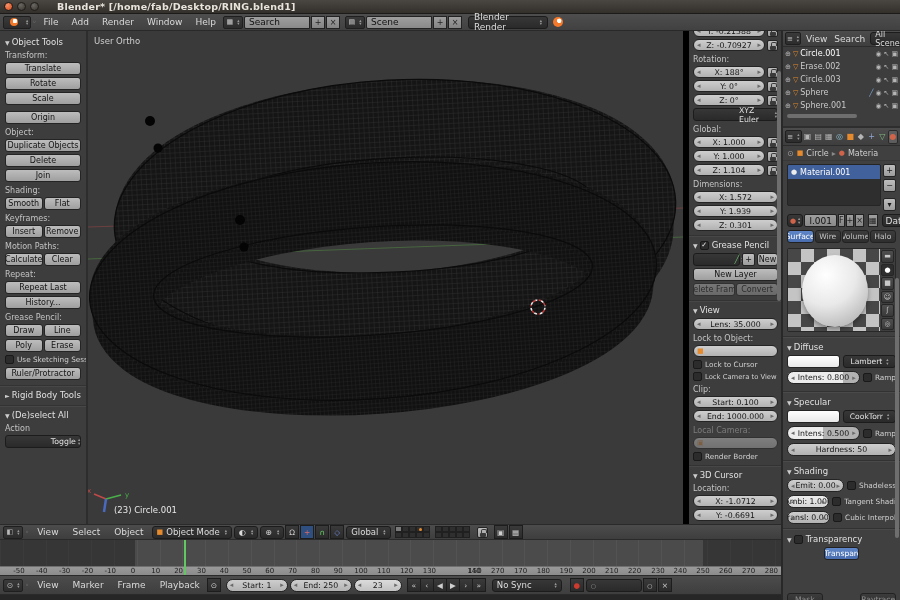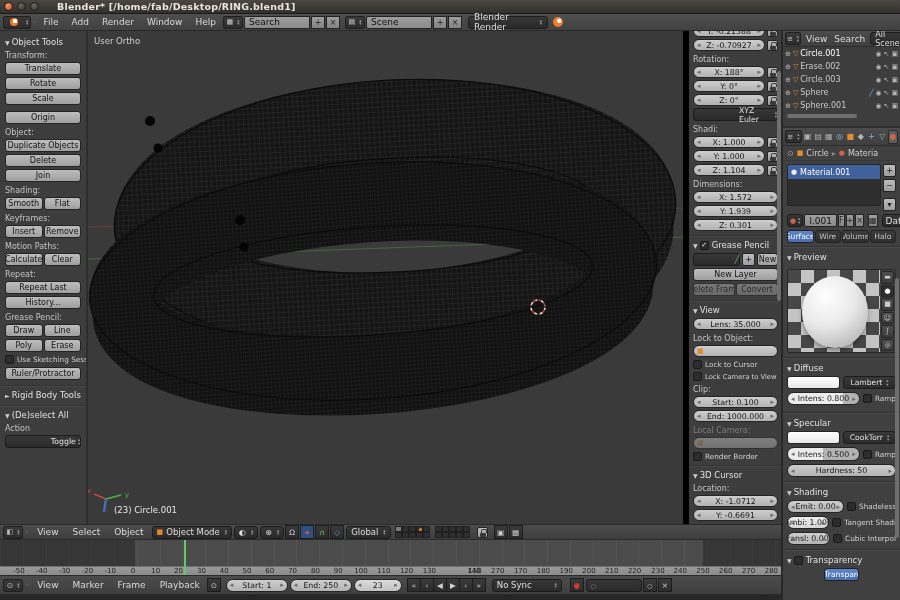--- a/index.html
+++ b/index.html
@@ -289,21 +289,21 @@
           <span class="lockb"></span>
         </div>
       <div class="nrow">
           <div class="pill spin">Z: 0°</div>
           <span class="lockb"></span>
         </div>
       <div class="ndd">
           <span>XYZ Euler</span>
           <span class="dstep"></span>
         </div>
-      <div class="tlabel">Shadi:</div>
+      <div class="tlabel">Global:</div>
       <div class="nrow">
           <div class="pill spin">X: 1.000</div>
           <span class="lockb"></span>
         </div>
       <div class="nrow">
           <div class="pill spin">Y: 1.000</div>
           <span class="lockb"></span>
         </div>
       <div class="nrow">
           <div class="pill spin">Z: 1.104</div>
@@ -683,26 +683,20 @@
         <span class="ddark" style="margin-left:3px;padding:0 3px">
             <span>Dat</span>
           </span>
       </div>
       <div class="mtabs">
         <span class="mtab active">Surface</span>
         <span class="mtab">Wire</span>
         <span class="mtab">Volume</span>
         <span class="mtab">Halo</span>
       </div>
-      <div class="sect" style="padding-bottom:2px">
-        <div class="phead row">
-            <span class="tri">▼</span>
-            <span>Preview</span>
-          </div>
-      </div>
       <div id="preview">
         <div id="checker">
             <div id="psphere"></div>
           </div>
         <div class="pvcol">
           <span class="pvb">
               <span>▬</span>
             </span>
           <span class="pvb on">
               <span>●</span>

